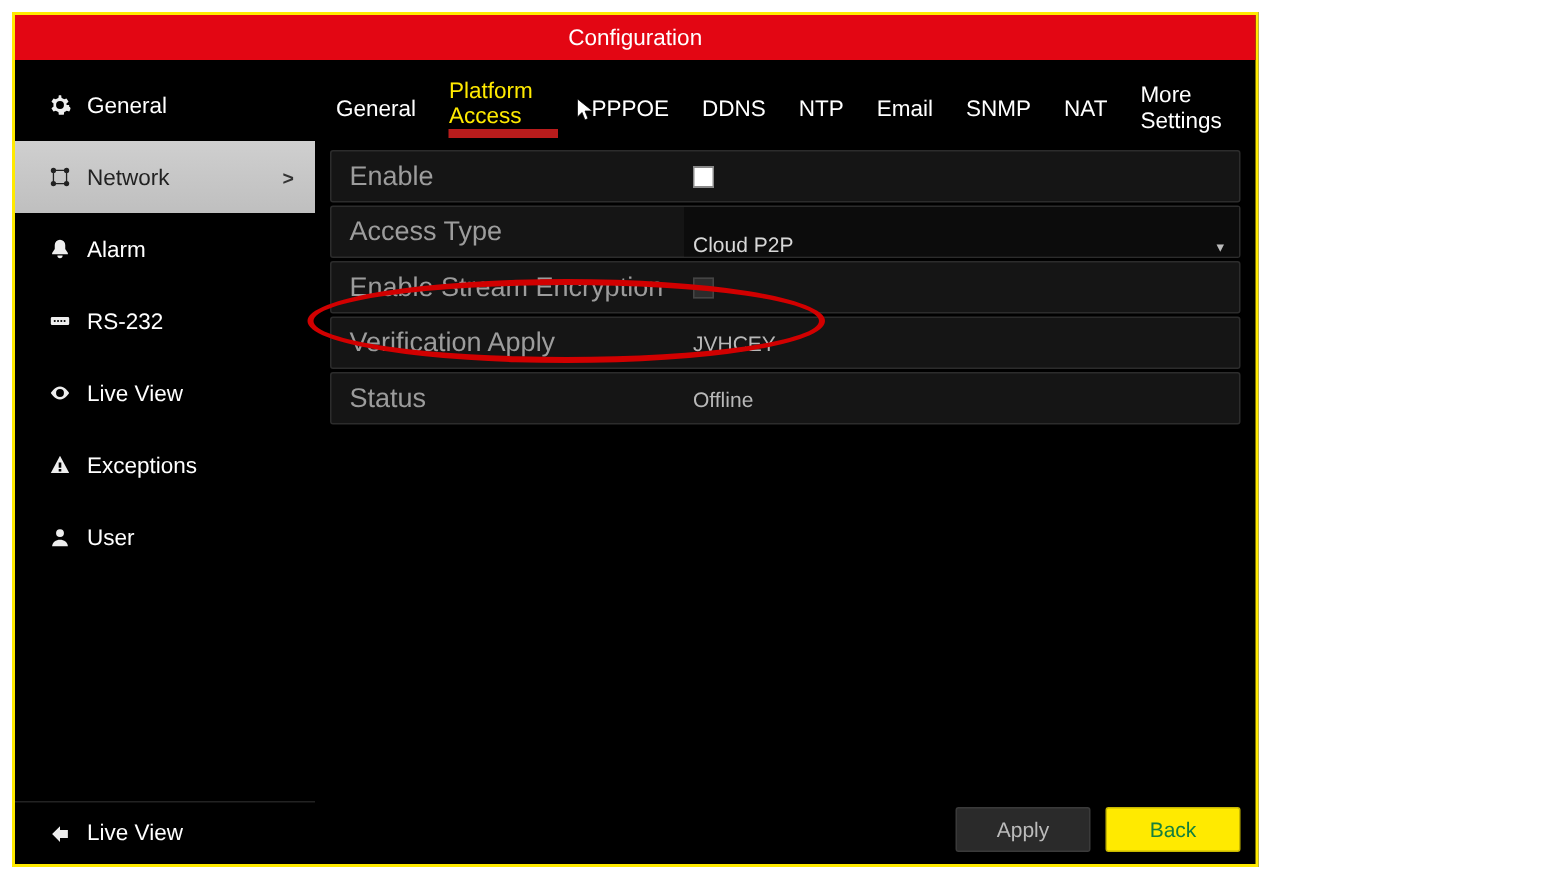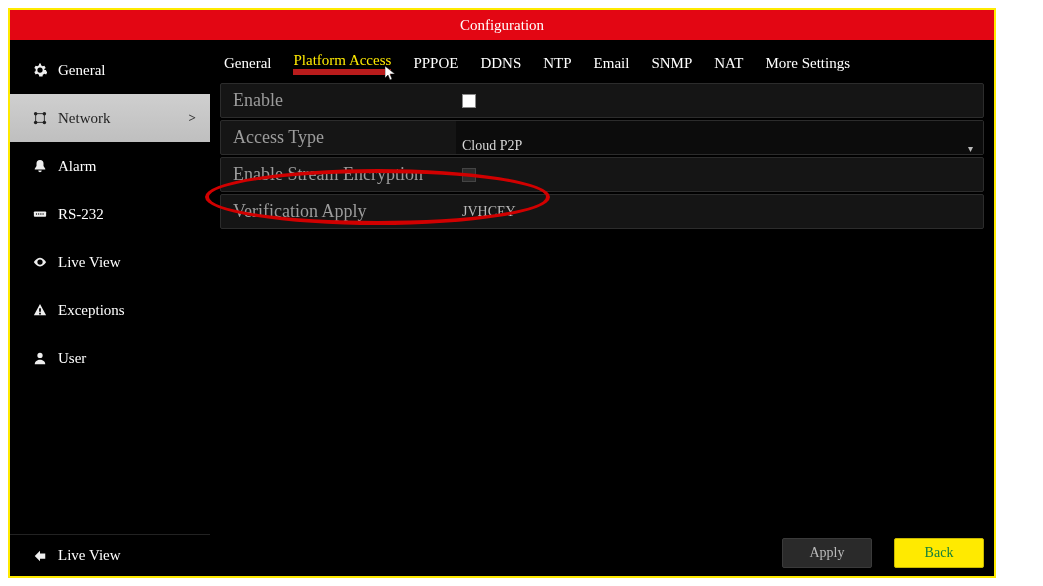--- a/index.html
+++ b/index.html
@@ -7,28 +7,27 @@
     background: #fff;
     font-family: Arial, Helvetica, sans-serif;
     font-size: 14px;
     color: #ddd;
     width: 1043px;
     height: 586px;
     overflow: hidden;
   }
   .outer {
     margin: 8px;
-    width: 988px;
+    width: 831px;
     height: 570px;
     border: 2px solid #ffea00;
     background: #000;
     position: relative;
     display: flex;
     flex-direction: column;
-    font-family: Liberation Serif, serif;
   }
   .titlebar {
     background: #e30613;
     color: #fff;
     height: 30px;
     display: flex;
     align-items: center;
     justify-content: center;
     font-size: 15px;
   }
@@ -168,21 +167,21 @@
   .cursor-arrow {
     position: absolute;
     width: 12px; height: 16px;
     color: #fff;
   }
   .footer-btns {
     position: absolute;
     right: 10px;
     bottom: 8px;
     display: flex;
-    gap: 22px;
+    gap: 10px;
   }
   .btn {
     width: 90px;
     height: 30px;
     display: flex;
     align-items: center;
     justify-content: center;
     font-size: 14px;
     border-radius: 2px;
     cursor: pointer;
@@ -335,20 +334,26 @@
           </div>
         </div>
 
         <div class="row">
           <div class="lbl">Verification Apply</div>
           <div class="val">
             <span>JVHCEY</span>
           </div>
         </div>
 
+        <div class="row">
+          <div class="lbl">Status</div>
+          <div class="val">
+            <span>Offline</span>
+          </div>
+        </div>
 
         <div class="annot" style="left:-5px; top:86px; width:345px; height:56px;"></div>
       </div>
 
       <span class="cursor-arrow" style="left:175px; top:26px;">
         <svg viewBox="0 0 12 16" width="12" height="16">
             <path d="M0 0l0 12 3-3 2 5 2-1-2-5h5L0 0z" fill="#fff" stroke="#000" stroke-width="0.5"></path>
           </svg>
       </span>
 

